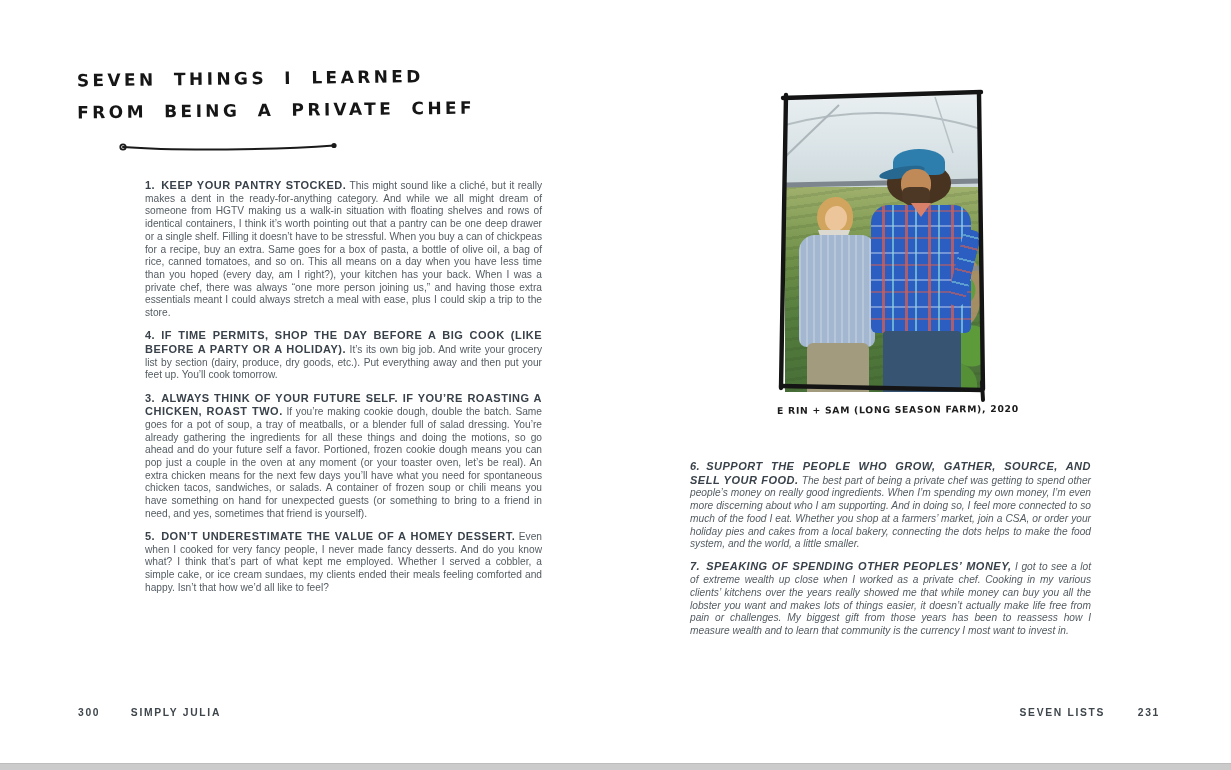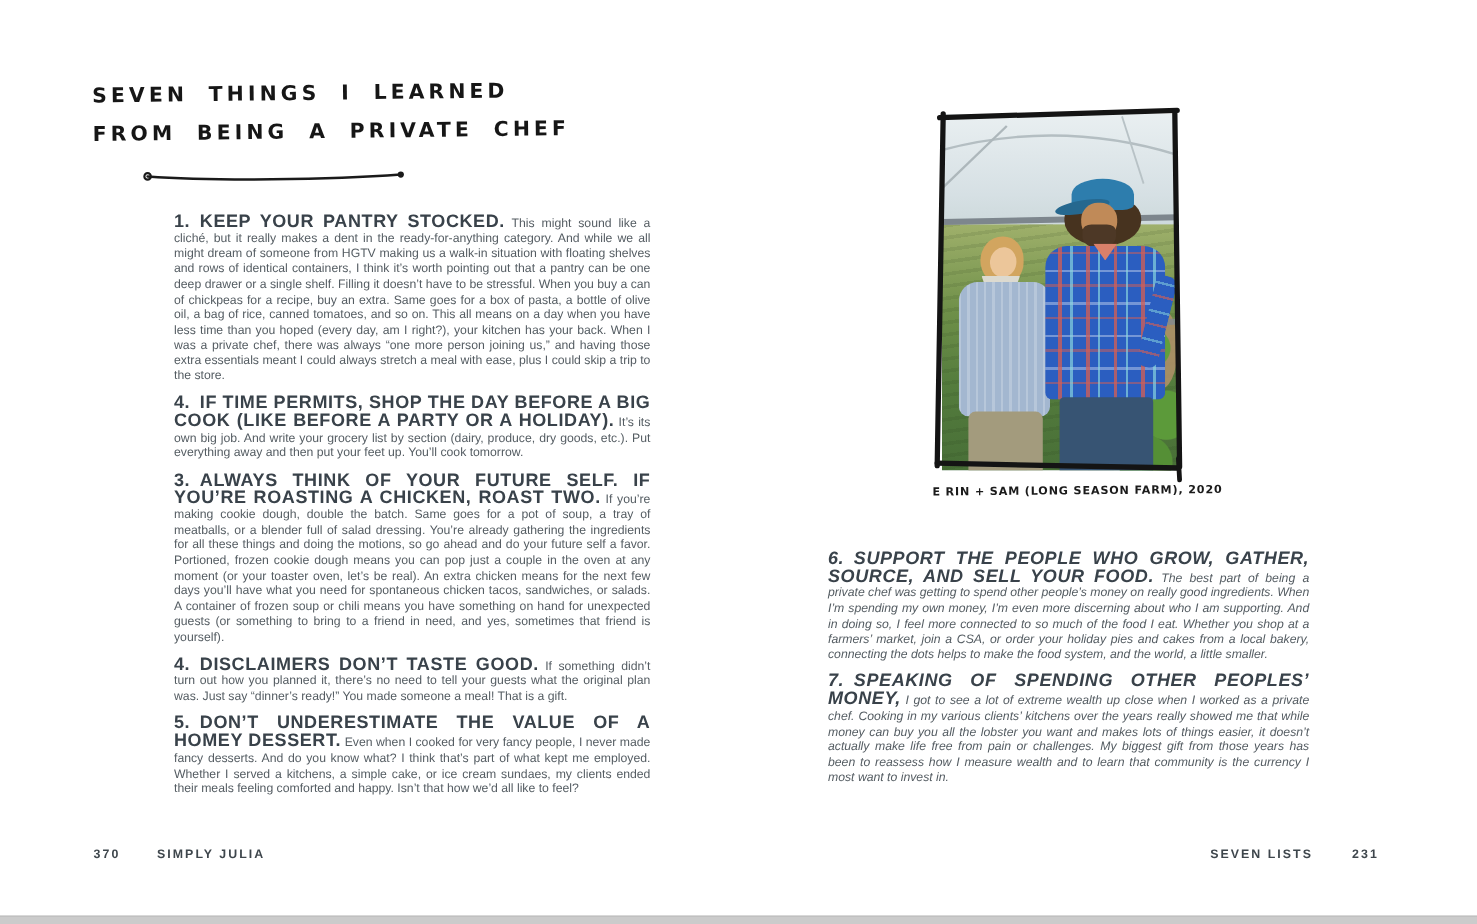--- a/index.html
+++ b/index.html
@@ -26,21 +26,21 @@
   
   .text-col {
     position: absolute;
     text-align: justify;
     font-size: 10.2px; line-height: 12.7px;
     color: #545c62;
   }
   .text-col p { margin: 0 0 9.5px 0; }
   .text-col b {
     color: #39424a; font-weight: 700;
-    font-size: 15px; letter-spacing: 0.5px;
+    font-size: 11px; letter-spacing: 0.5px;
   }
   #left-col  { left: 145px; top: 179px; width: 397px; }
   #right-col { left: 690px; top: 460px; width: 401px; font-style: italic; }
 
   
   .photo-wrap { position: absolute; left: 777px; top: 86px; width: 212px; height: 316px; }
   .photo {
     position: absolute; left: 8px; top: 9px; width: 196px; height: 297px;
     overflow: hidden; background: #d8e1e4;
   }
@@ -128,21 +128,21 @@
 
   
   .footer {
     position: absolute; top: 707px;
     font-size: 10.3px; font-weight: 700;
     letter-spacing: 1.7px; color: #3e464c;
     white-space: nowrap;
   }
   #footer-left  { left: 78px; }
   #footer-left .label { margin-left: 26px; }
-  #footer-right { right: 82px; text-align: right; }
+  #footer-right { right: 71px; text-align: right; }
   #footer-right .pageno { margin-left: 28px; }
 
   .page-bottom-edge {
     position: absolute; left: 0; right: 0; bottom: 0; height: 7px;
     background: #cbcbcb; border-top: 1px solid #bdbdbd;
   }
 </style>
 </head>
 <body>
 
@@ -154,26 +154,25 @@
 <svg class="divider-svg" width="226" height="18" viewBox="0 0 226 18">
   <path d="M7,9 C 60,13 160,12 218,7.5" stroke="#1a1a1a" stroke-width="2.1" fill="none" stroke-linecap="round"></path>
   <circle cx="7" cy="9" r="2.7" fill="none" stroke="#1a1a1a" stroke-width="1.8"></circle>
   <circle cx="218" cy="7.5" r="2.6" fill="#1a1a1a"></circle>
 </svg>
 
 <div id="left-col" class="text-col">
   <p><b>1. KEEP YOUR PANTRY STOCKED.</b><span> This might sound like a cliché, but it really makes a dent in the ready-for-anything category. And while we all might dream of someone from HGTV making us a walk-in situation with floating shelves and rows of identical containers, I think it’s worth pointing out that a pantry can be one deep drawer or a single shelf. Filling it doesn’t have to be stressful. When you buy a can of chickpeas for a recipe, buy an extra. Same goes for a box of pasta, a bottle of olive oil, a bag of rice, canned tomatoes, and so on. This all means on a day when you have less time than you hoped (every day, am I right?), your kitchen has your back. When I was a private chef, there was always “one more person joining us,” and having those extra essentials meant I could always stretch a meal with ease, plus I could skip a trip to the store.</span></p>
   <p><b>4. IF TIME PERMITS, SHOP THE DAY BEFORE A BIG COOK (LIKE BEFORE A PARTY OR A HOLIDAY).</b><span> It’s its own big job. And write your grocery list by section (dairy, produce, dry goods, etc.). Put everything away and then put your feet up. You’ll cook tomorrow.</span></p>
   <p><b>3. ALWAYS THINK OF YOUR FUTURE SELF. IF YOU’RE ROASTING A CHICKEN, ROAST TWO.</b><span> If you’re making cookie dough, double the batch. Same goes for a pot of soup, a tray of meatballs, or a blender full of salad dressing. You’re already gathering the ingredients for all these things and doing the motions, so go ahead and do your future self a favor. Portioned, frozen cookie dough means you can pop just a couple in the oven at any moment (or your toaster oven, let’s be real). An extra chicken means for the next few days you’ll have what you need for spontaneous chicken tacos, sandwiches, or salads. A container of frozen soup or chili means you have something on hand for unexpected guests (or something to bring to a friend in need, and yes, sometimes that friend is yourself).</span></p>
-  <p><b>4. DISCLAIMERS DON’T TASTE GOOD.</b><span> If something didn’t turn out how you planned it, there’s no need to tell your guests what the original plan was. Just say “dinner’s ready!” You made someone a meal! That is a gift.</span></p>
-  <p><b>5. DON’T UNDERESTIMATE THE VALUE OF A HOMEY DESSERT.</b><span> Even when I cooked for very fancy people, I never made fancy desserts. And do you know what? I think that’s part of what kept me employed. Whether I served a kitchens, a simple cake, or ice cream sundaes, my clients ended their meals feeling comforted and happy. Isn’t that how we’d all like to feel?</span></p>
+  <p><b>5. DON’T UNDERESTIMATE THE VALUE OF A HOMEY DESSERT.</b><span> Even when I cooked for very fancy people, I never made fancy desserts. And do you know what? I think that’s part of what kept me employed. Whether I served a cobbler, a simple cake, or ice cream sundaes, my clients ended their meals feeling comforted and happy. Isn’t that how we’d all like to feel?</span></p>
 </div>
 
 <div id="footer-left" class="footer">
-  <span class="pageno">370</span>
+  <span class="pageno">300</span>
   <span class="label">SIMPLY JULIA</span>
 </div>
 
 <div class="photo-wrap">
   <div class="photo">
     <div class="sky"></div>
     <svg class="beams" width="196" height="200" viewBox="0 0 196 200">
       <path d="M0,30 Q 98,4 196,34" stroke="#b4bec2" stroke-width="2" fill="none"></path>
       <path d="M0,62 L54,10" stroke="#adb7bb" stroke-width="2" fill="none"></path>
       <path d="M150,2 L168,58" stroke="#b8c2c6" stroke-width="1.5" fill="none"></path>

